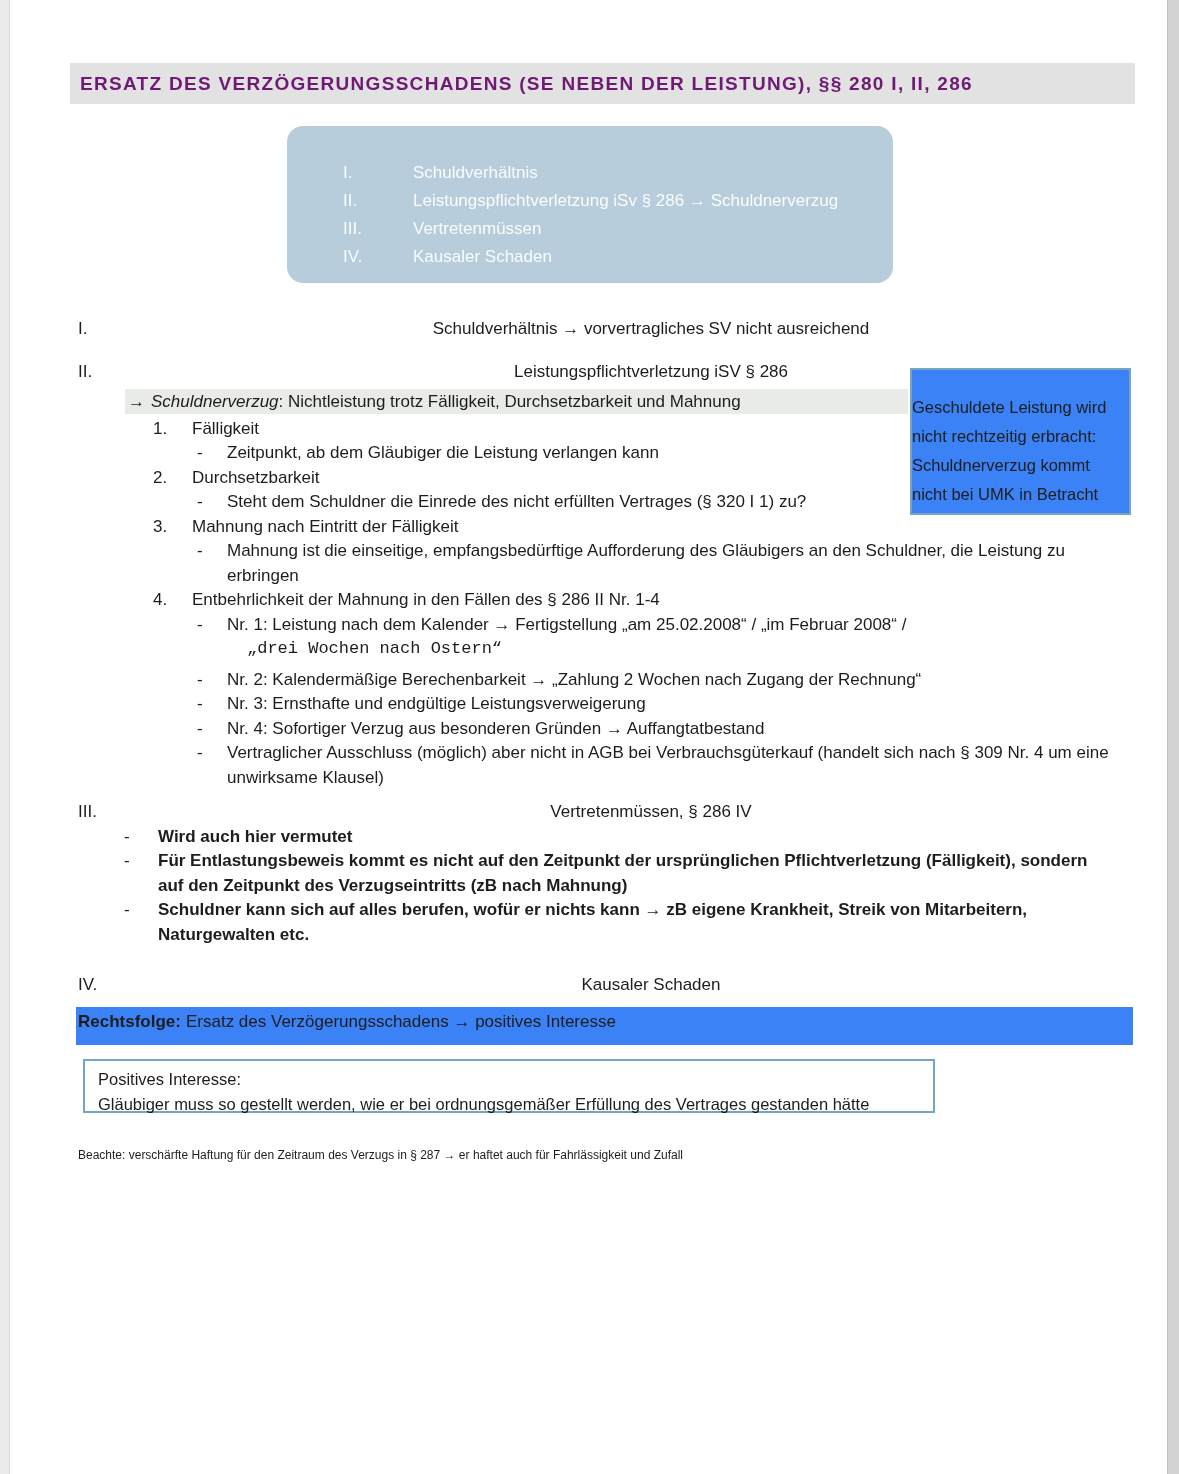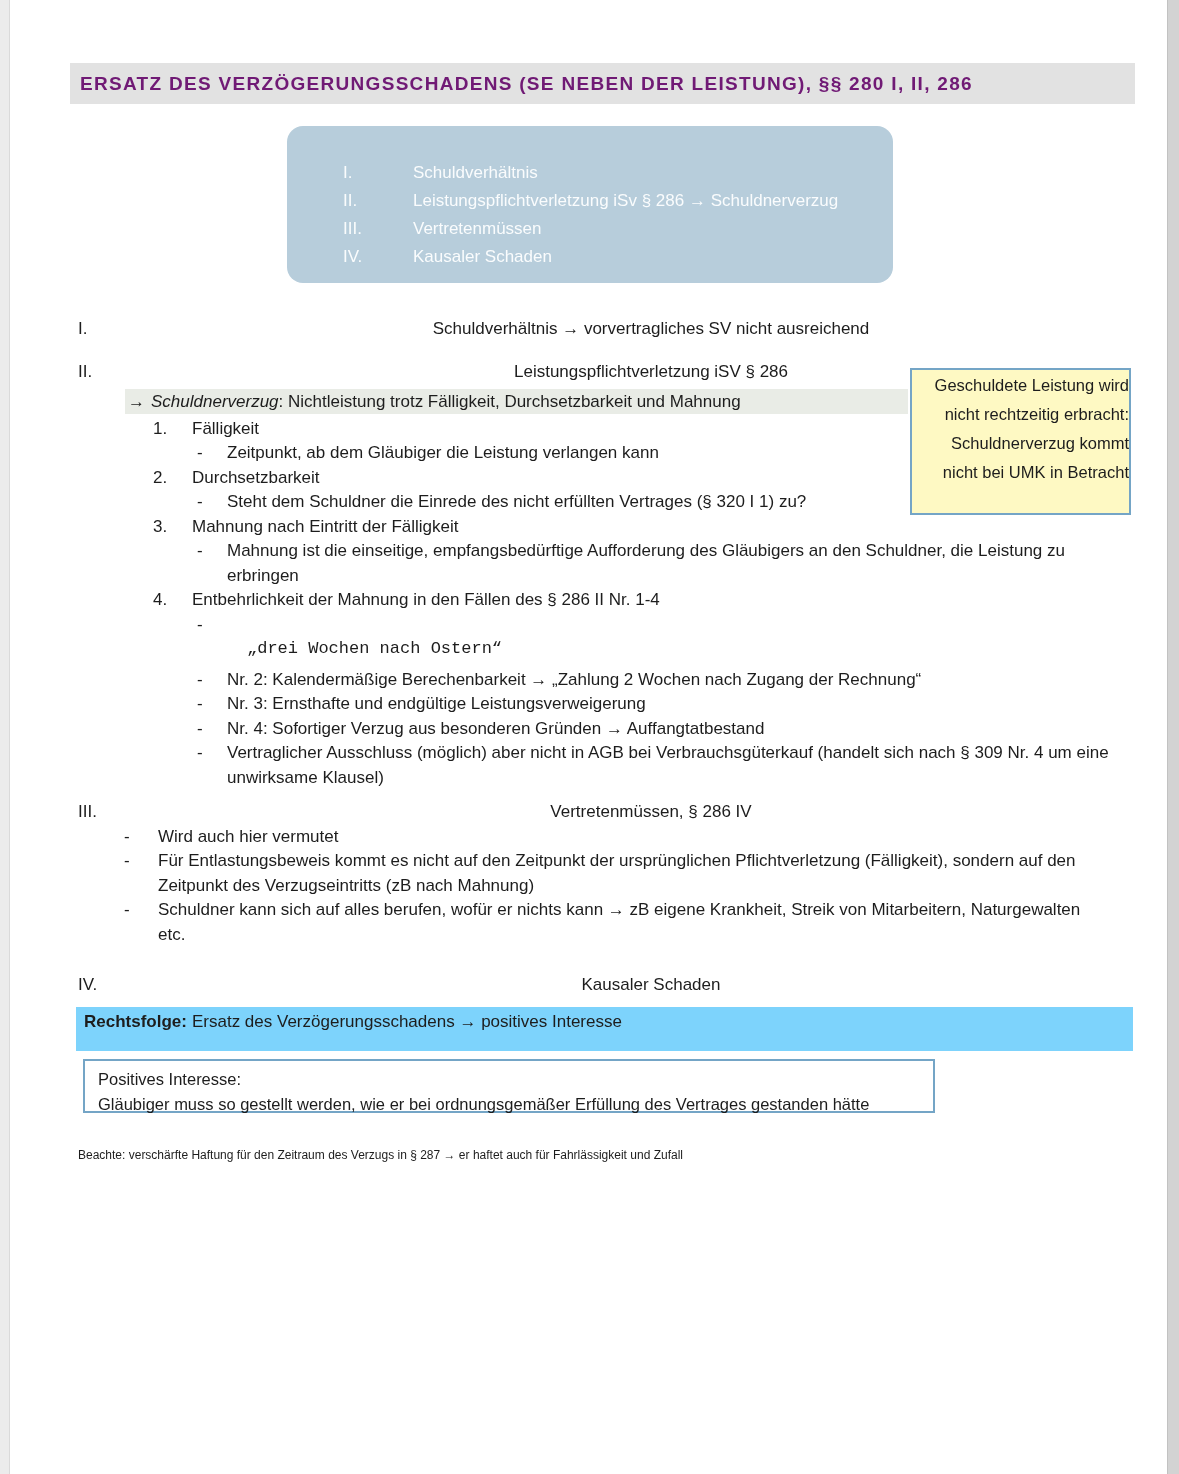--- a/index.html
+++ b/index.html
@@ -43,33 +43,33 @@
   .n-num{width:39px;margin-left:153px;flex:none;}
   .n-title{flex:1;}
   .s-row{display:flex;}
   .s-dash{width:30px;margin-left:197px;flex:none;}
   .s-text{max-width:888px;}
   .s-cont{margin-left:247px;max-width:870px;font-family:Liberation Mono, monospace;}
   .mt6{margin-top:6px;}
 
   #note-box{
     position:absolute;left:910px;top:368px;width:221px;height:147px;
-    border:2px solid #74a5c6;box-sizing:border-box;background:#fef9c3;
-    text-align:right;font-size:16.5px;line-height:29px;padding-top:1px;
+    border:2px solid #74a5c6;box-sizing:border-box;background:#3b82f6;
+    text-align:left;font-size:16.5px;line-height:29px;padding-top:23px;
   }
 
   #sec3{top:800px;}
   .s3-dash{width:34px;margin-left:124px;flex:none;}
-  .s3-text{max-width:947px;}
+  .s3-text{max-width:947px;font-weight:bold;}
 
   #sec4{top:973px;}
 
   #rechtsfolge{
-    position:absolute;left:76px;top:1007px;width:1057px;height:44px;
-    background:#7dd3fc;line-height:29px;padding-left:8px;box-sizing:border-box;
+    position:absolute;left:76px;top:1007px;width:1057px;height:38px;
+    background:#3b82f6;line-height:29px;padding-left:2px;box-sizing:border-box;
   }
   .rf-label{font-weight:700;}
   .rf-text{margin-left:5px;}
 
   #pos-box{
     position:absolute;left:83px;top:1059px;width:852px;height:54px;
     border:2px solid #74a5c6;box-sizing:border-box;
     padding:6px 0 0 13px;font-size:16.5px;line-height:25px;background:#ffffff;
   }
 
@@ -143,20 +143,21 @@
     <div class="s-row">
       <span class="s-dash">-</span>
       <span class="s-text">Mahnung ist die einseitige, empfangsbedürftige Aufforderung des Gläubigers an den Schuldner, die Leistung zu erbringen</span>
     </div>
     <div class="n-row">
       <span class="n-num">4.</span>
       <span class="n-title">Entbehrlichkeit der Mahnung in den Fällen des § 286 II Nr. 1-4</span>
     </div>
     <div class="s-row">
       <span class="s-dash">-</span>
+      <span class="s-text">Nr. 1: Leistung nach dem Kalender → Fertigstellung „am 25.02.2008“ / „im Februar 2008“ /</span>
     </div>
     <div class="s-cont">„drei Wochen nach Ostern“</div>
     <div class="s-row mt6">
       <span class="s-dash">-</span>
       <span class="s-text">Nr. 2: Kalendermäßige Berechenbarkeit → „Zahlung 2 Wochen nach Zugang der Rechnung“</span>
     </div>
     <div class="s-row">
       <span class="s-dash">-</span>
       <span class="s-text">Nr. 3: Ernsthafte und endgültige Leistungsverweigerung</span>
     </div>

